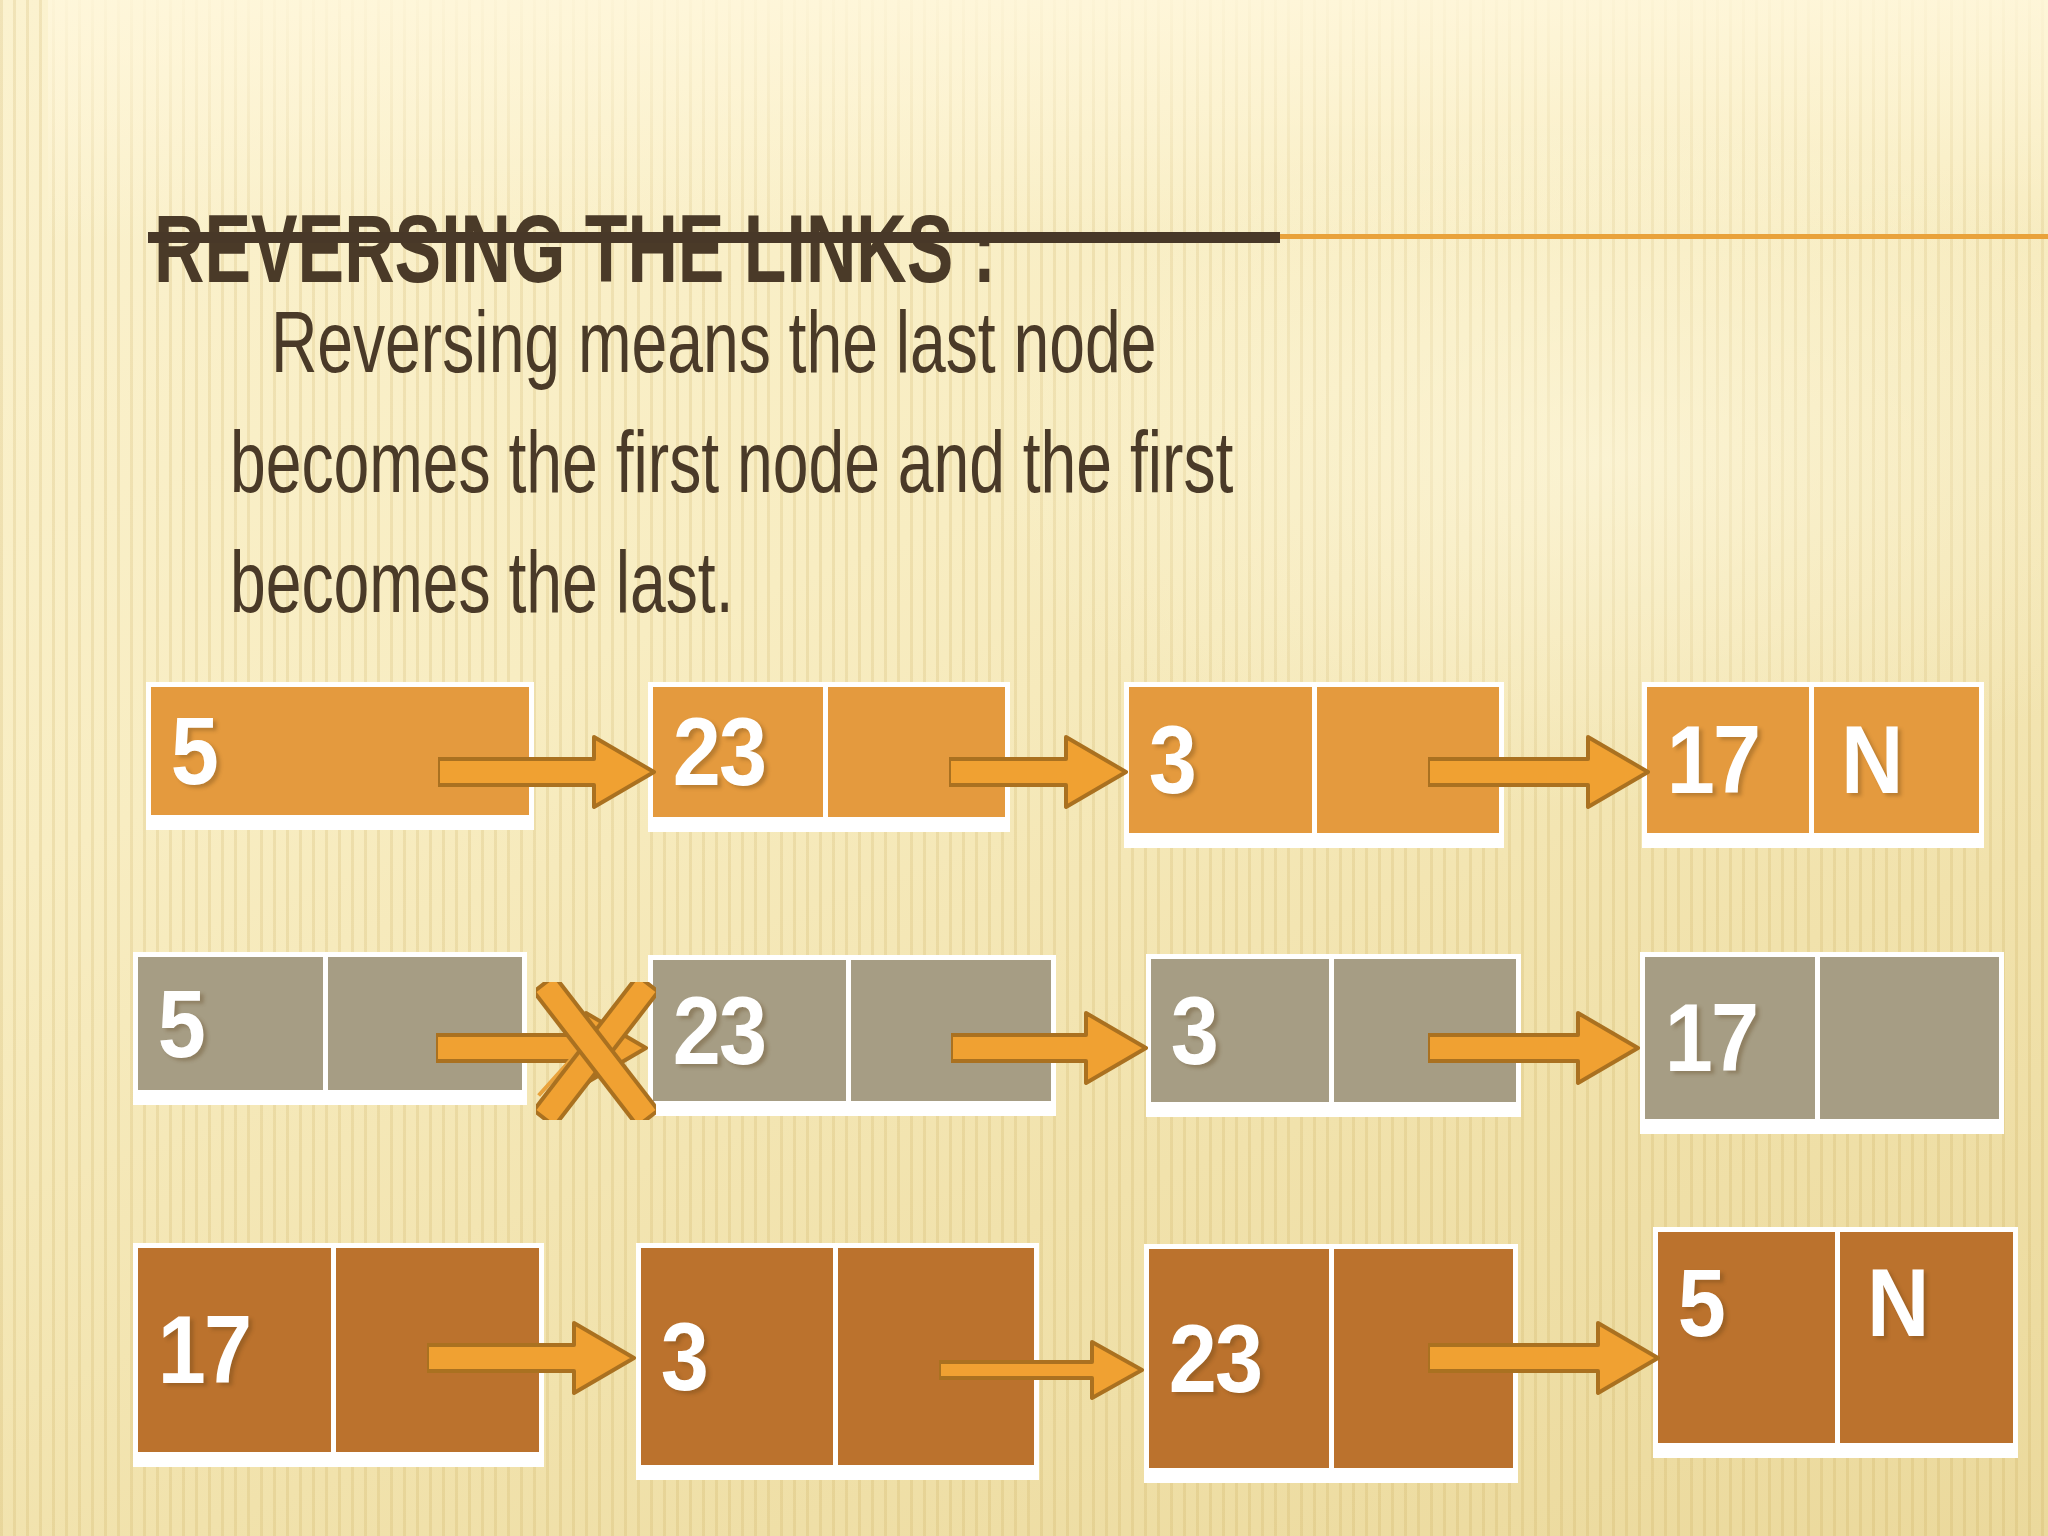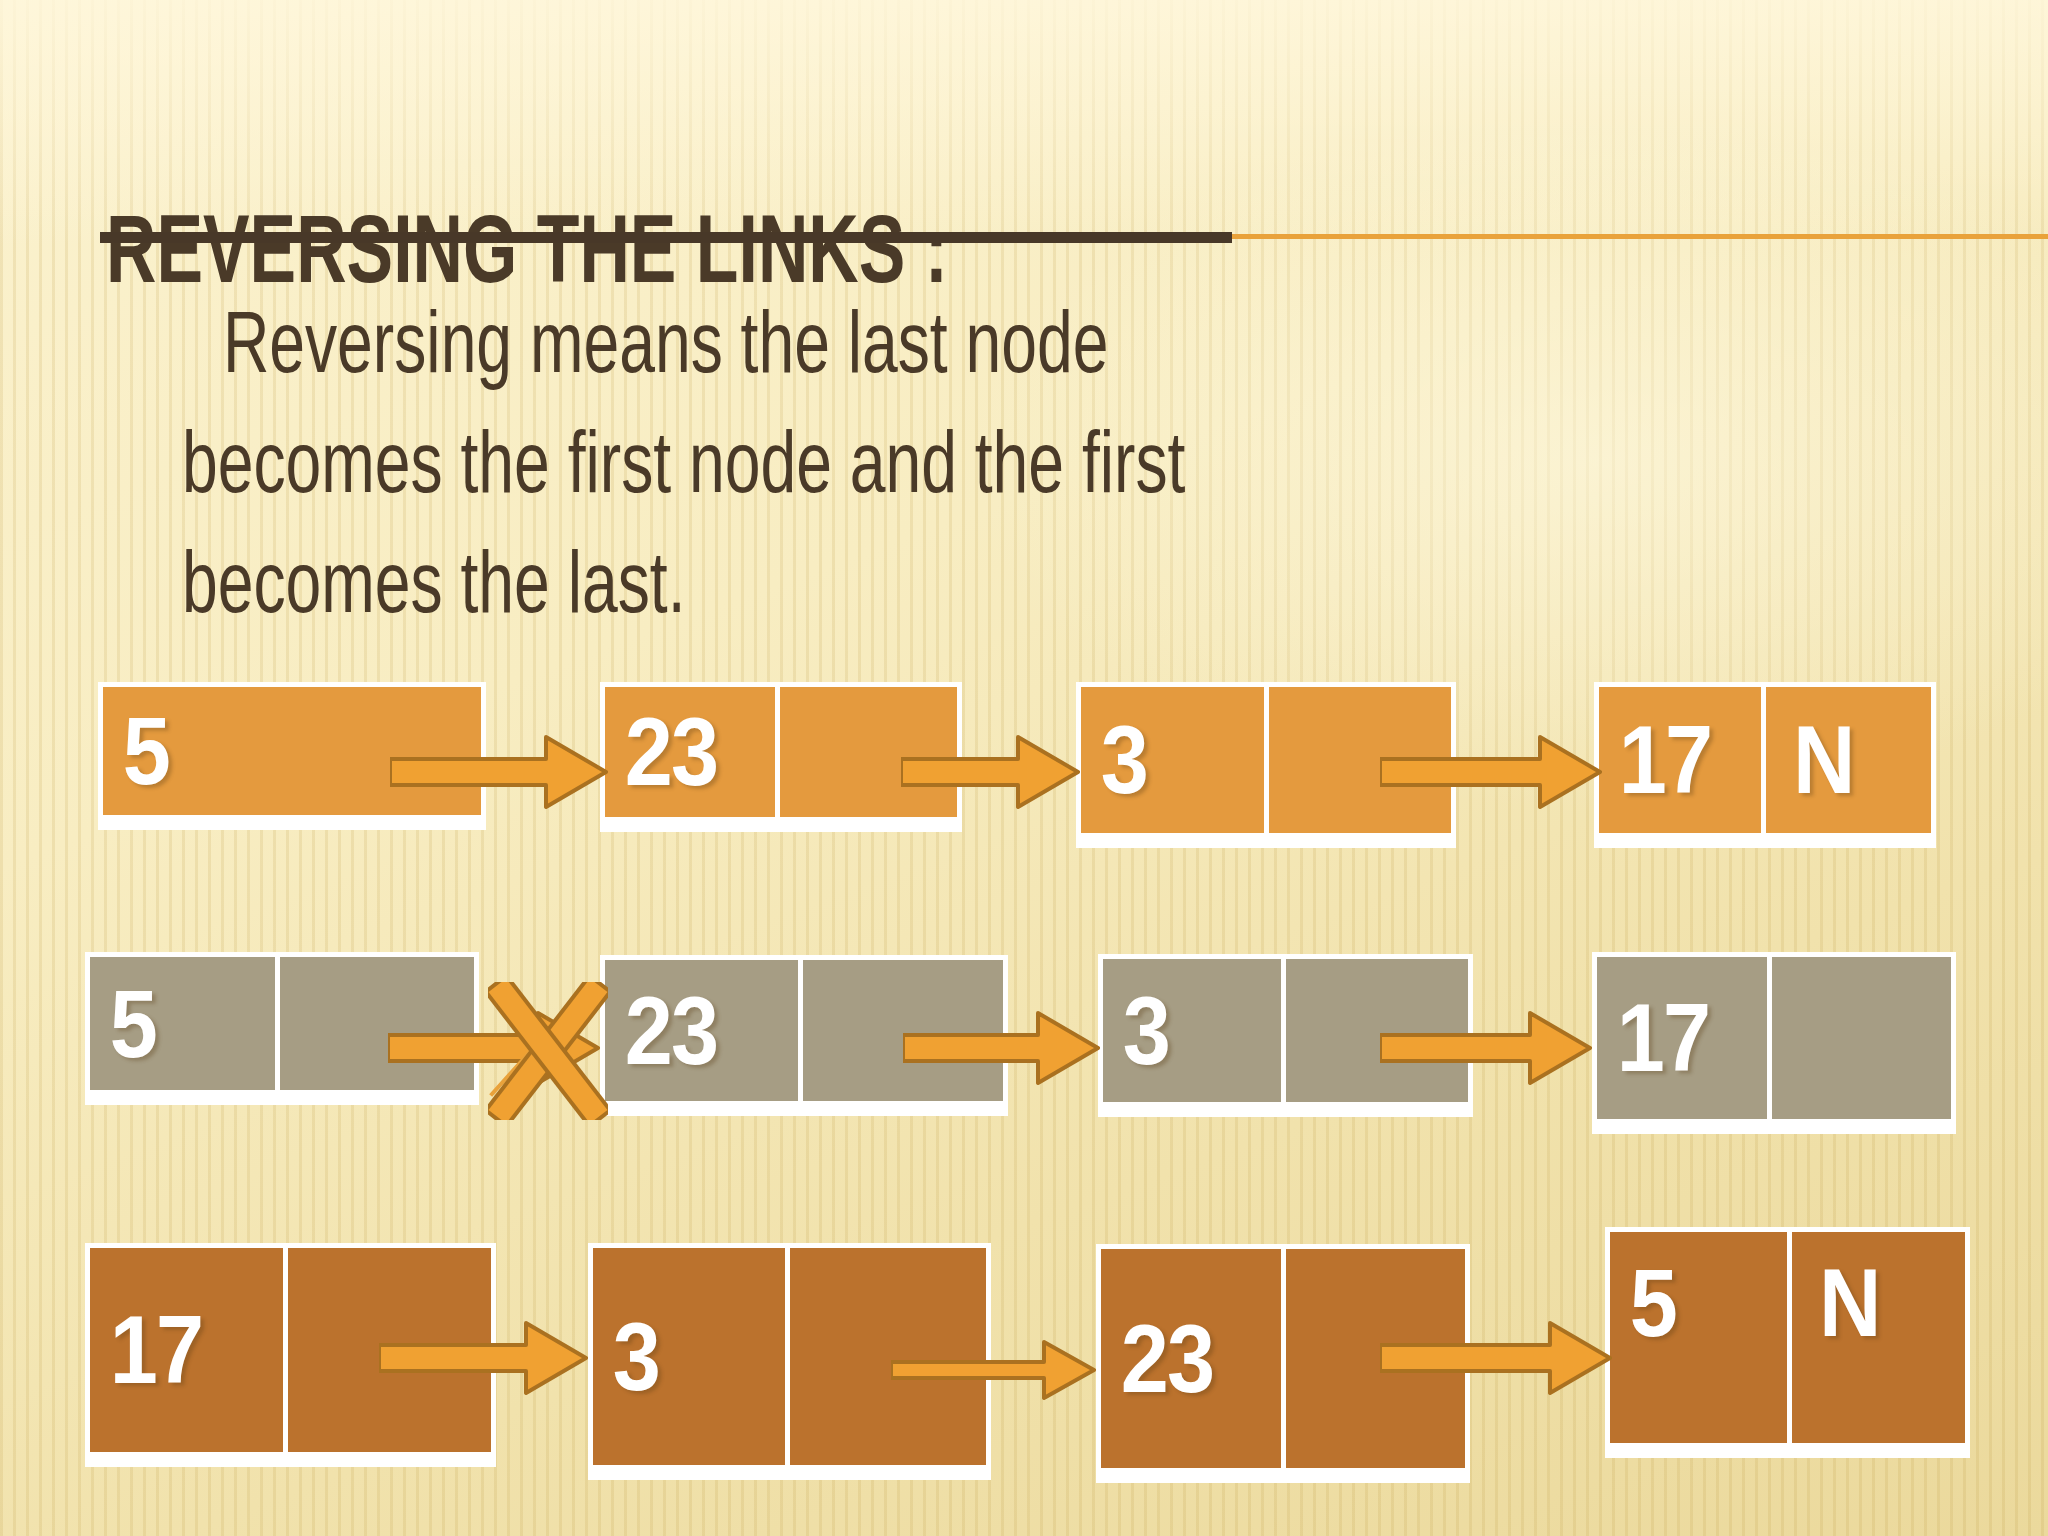--- a/index.html
+++ b/index.html
@@ -9,21 +9,21 @@
     background:
       repeating-linear-gradient(90deg, rgba(186,150,60,0.16) 0 3px, rgba(186,150,60,0) 3px 13px),
       linear-gradient(160deg,#FBF2CF 0%,#F8EDC2 38%,#F1E2AC 70%,#EBD99C 100%);
   }
   .bg-sheen{
     position:absolute;inset:0;pointer-events:none;
     background:
       radial-gradient(900px 500px at 78% 30%, rgba(255,250,228,0.55), rgba(255,250,228,0) 70%),
       linear-gradient(180deg, rgba(255,247,220,0.85) 0%, rgba(255,247,220,0) 16%);
   }
-  .slide{position:absolute;inset:0;}
+  .slide{position:absolute;inset:0;margin-left:48px;}
   .title{
     position:absolute;left:106px;top:134px;
     font-size:97px;font-weight:bold;line-height:100px;
     color:#483828;white-space:nowrap;
     transform:scaleX(0.72);transform-origin:left top;
   }
   .title-underline{position:absolute;left:100px;top:232px;width:1132px;height:11px;}
   .title-rule-orange{position:absolute;left:1232px;top:234px;width:816px;height:5px;}
   .body-text{
     position:absolute;left:182px;top:282px;

